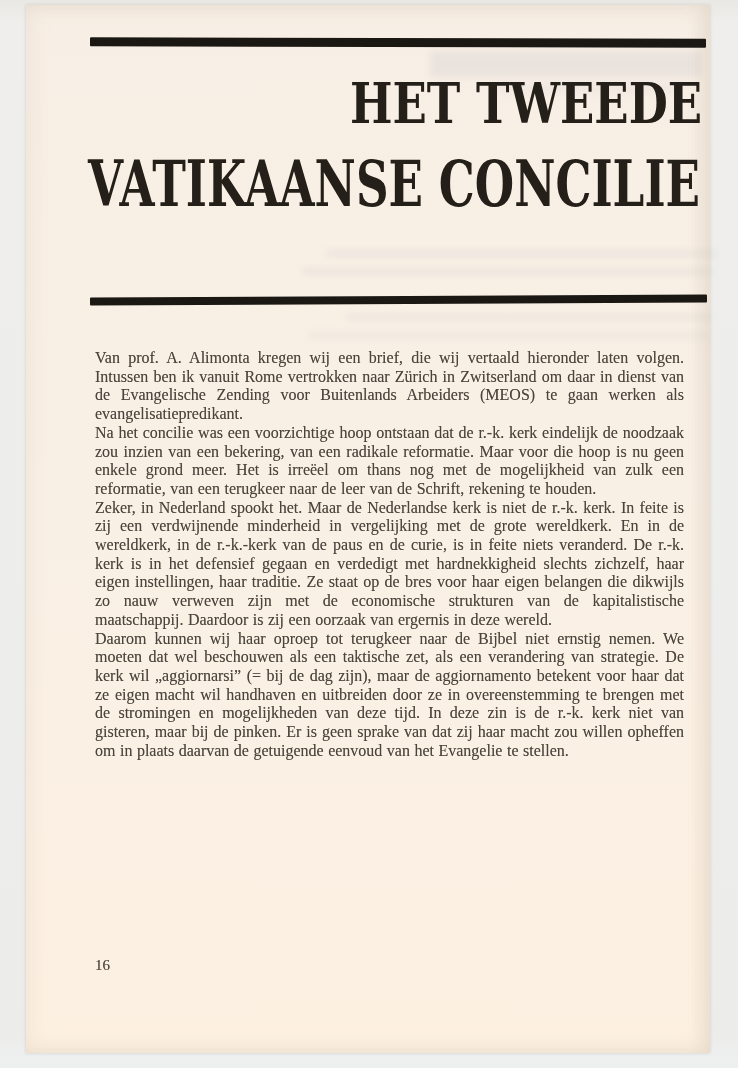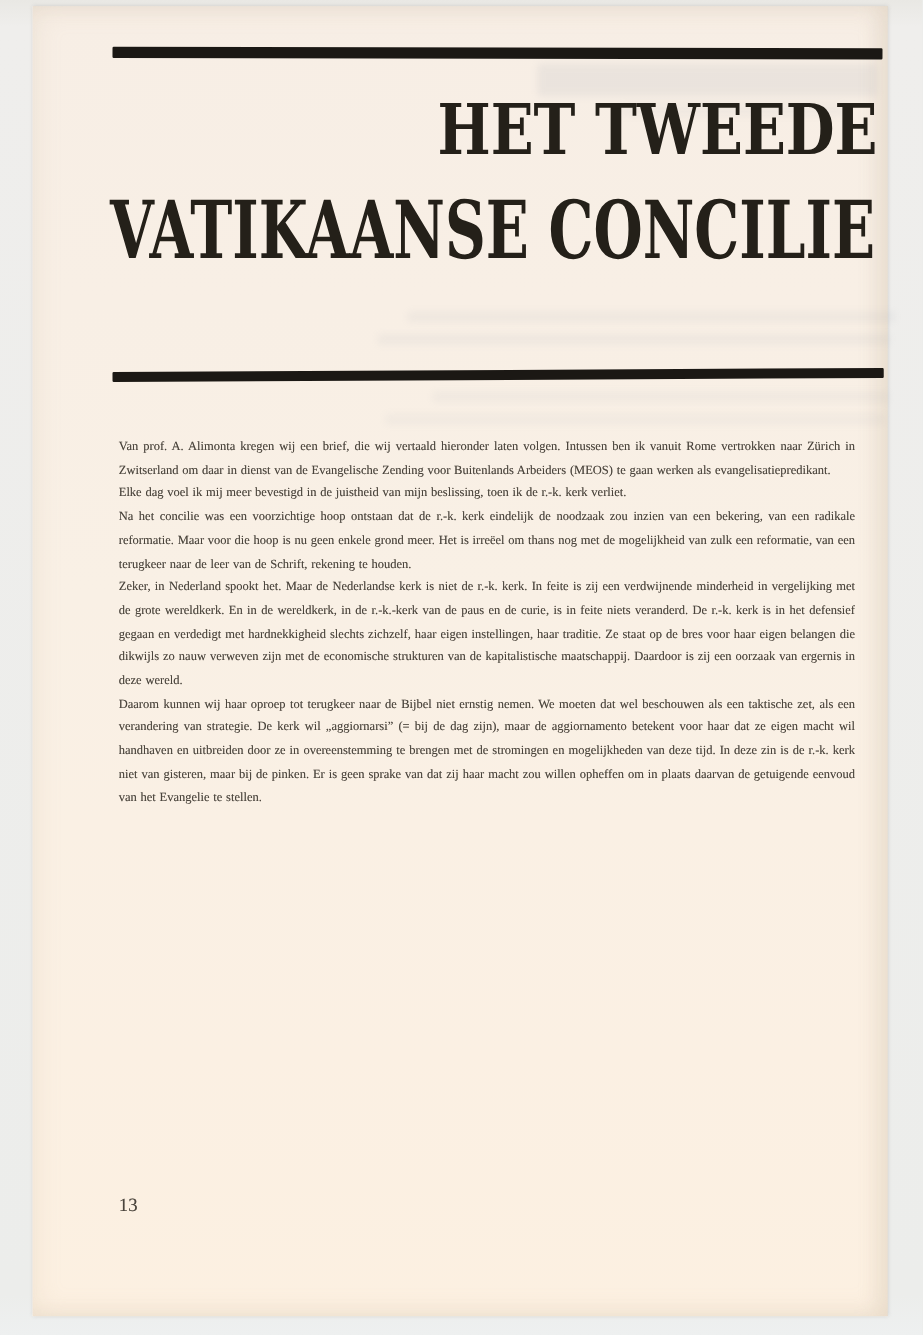--- a/index.html
+++ b/index.html
@@ -53,21 +53,21 @@
   .g1 { left: 404px; top: 46px;  width: 272px; height: 26px; opacity: .13; }
   .g2 { left: 470px; top: 78px;  width: 180px; height: 10px; opacity: .07; }
   .g3 { left: 300px; top: 244px; width: 390px; height: 9px;  opacity: .09; }
   .g4 { left: 276px; top: 262px; width: 410px; height: 9px;  opacity: .09; }
   .g5 { left: 320px; top: 308px; width: 365px; height: 9px;  opacity: .08; }
   .g6 { left: 282px; top: 326px; width: 400px; height: 9px;  opacity: .07; }
   .body-text {
     position: absolute;
     left: 69px; top: 344px;
     width: 589px;
-    font-size: 10px;
+    font-size: 16px;
     line-height: 18.7px;
     color: #4a443c;
     text-align: justify;
     word-spacing: 0.5px;
     text-shadow: 0 0 0.5px rgba(74,68,60,.45);
   }
   .body-text p { margin: 0; }
   .page-number {
     position: absolute;
     left: 69px; top: 952px;
@@ -93,22 +93,21 @@
 
     <svg class="title-svg" viewBox="0 0 620 152" width="620" height="152">
       <text x="264" y="55" font-size="56" textLength="352" lengthAdjust="spacingAndGlyphs">HET TWEEDE</text>
       <text x="2" y="138" font-size="64" textLength="612" lengthAdjust="spacingAndGlyphs">VATIKAANSE CONCILIE</text>
     </svg>
 
     <div class="rule rule-mid"></div>
 
     <div class="body-text">
         <p>Van prof. A. Alimonta kregen wij een brief, die wij vertaald hieronder laten volgen. Intussen ben ik vanuit Rome vertrokken naar Zürich in Zwitserland om daar in dienst van de Evangelische Zending voor Buitenlands Arbeiders (MEOS) te gaan werken als evangelisatiepredikant.</p>
-        <p>Elke dag voel ik mij meer bevestigd in de juistheid van mijn beslissing, toen ik de r.-k. kerk verliet.</p>
         <p>Na het concilie was een voorzichtige hoop ontstaan dat de r.-k. kerk eindelijk de noodzaak zou inzien van een bekering, van een radikale reformatie. Maar voor die hoop is nu geen enkele grond meer. Het is irreëel om thans nog met de mogelijkheid van zulk een reformatie, van een terugkeer naar de leer van de Schrift, rekening te houden.</p>
         <p>Zeker, in Nederland spookt het. Maar de Nederlandse kerk is niet de r.-k. kerk. In feite is zij een verdwijnende minderheid in vergelijking met de grote wereldkerk. En in de wereldkerk, in de r.-k.-kerk van de paus en de curie, is in feite niets veranderd. De r.-k. kerk is in het defensief gegaan en verdedigt met hardnekkigheid slechts zichzelf, haar eigen instellingen, haar traditie. Ze staat op de bres voor haar eigen belangen die dikwijls zo nauw verweven zijn met de economische strukturen van de kapitalistische maatschappij. Daardoor is zij een oorzaak van ergernis in deze wereld.</p>
         <p>Daarom kunnen wij haar oproep tot terugkeer naar de Bijbel niet ernstig nemen. We moeten dat wel beschouwen als een taktische zet, als een verandering van strategie. De kerk wil „aggiornarsi” (= bij de dag zijn), maar de aggiornamento betekent voor haar dat ze eigen macht wil handhaven en uitbreiden door ze in overeenstemming te brengen met de stromingen en mogelijkheden van deze tijd. In deze zin is de r.-k. kerk niet van gisteren, maar bij de pinken. Er is geen sprake van dat zij haar macht zou willen opheffen om in plaats daarvan de getuigende eenvoud van het Evangelie te stellen.</p>
       </div>
 
-    <div class="page-number">13</div>
+    <div class="page-number">16</div>
 
   </div>
 </div>
 
 </body></html>

